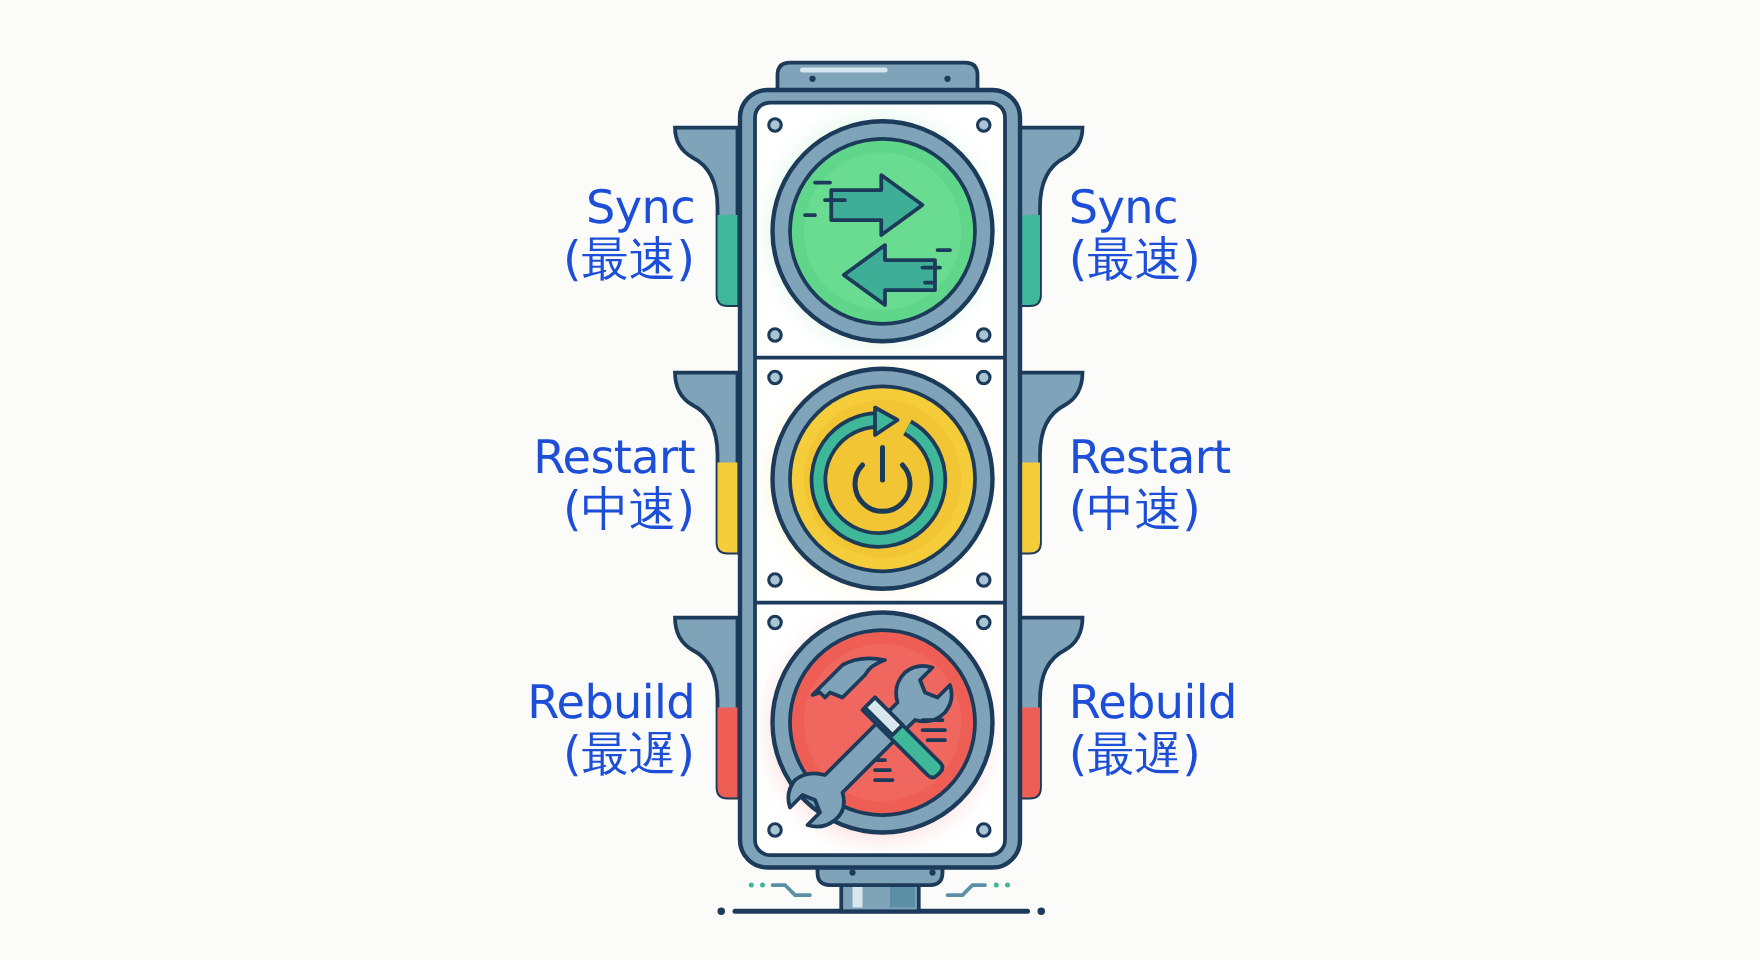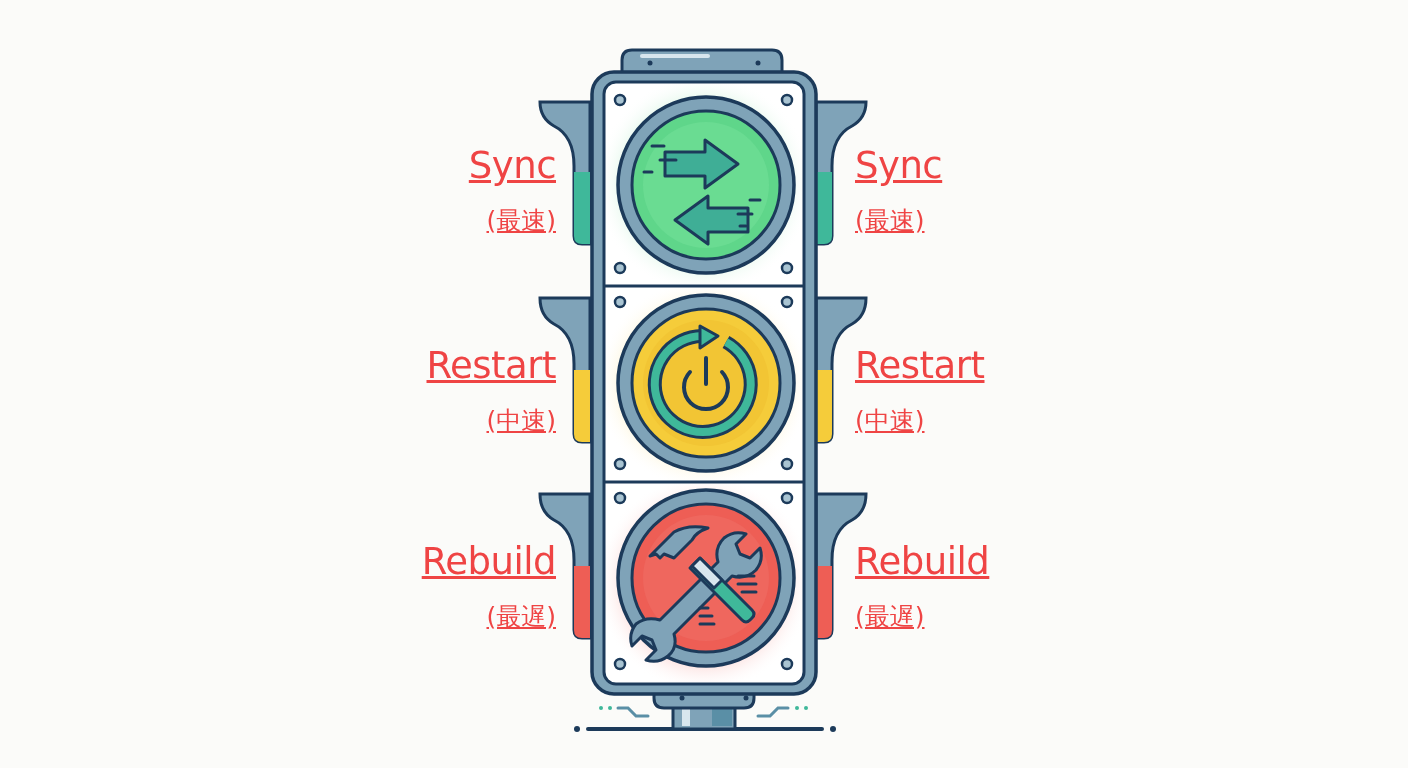--- a/index.html
+++ b/index.html
@@ -2,24 +2,24 @@
 <html><head>
 <meta charset="utf-8">
 <style>
   html, body { margin: 0; padding: 0; }
   body {
     width: 1408px; height: 768px; background: #fbfbf9; position: relative; overflow: hidden;
     font-family: "DejaVu Sans", "Liberation Sans", sans-serif; color: #1c3a5a;
   }
   .label {
     position: absolute; text-align: center; line-height: 1.0;
-    color: #ef4444; font-weight: 500; text-decoration: underline;
+    color: #1d4ed8; font-weight: 500;
   }
   .label .en { display: block; font-size: 37px; letter-spacing: -0.5px; }
-  .label .jp { display: block; font-size: 25px; margin-top: 24px; }
+  .label .jp { display: block; font-size: 38px; margin-top: 4px; }
   .lbl-left { right: 852px; text-align: right; }
   .lbl-right { left: 855px; text-align: left; }
   svg.diagram { position: absolute; left: 0; top: 0; }
 </style>
 </head>
 <body>
 
 <div class="label lbl-left" style="top:147px;">
   <span class="en">Sync</span>
   <span class="jp">(最速)</span>

